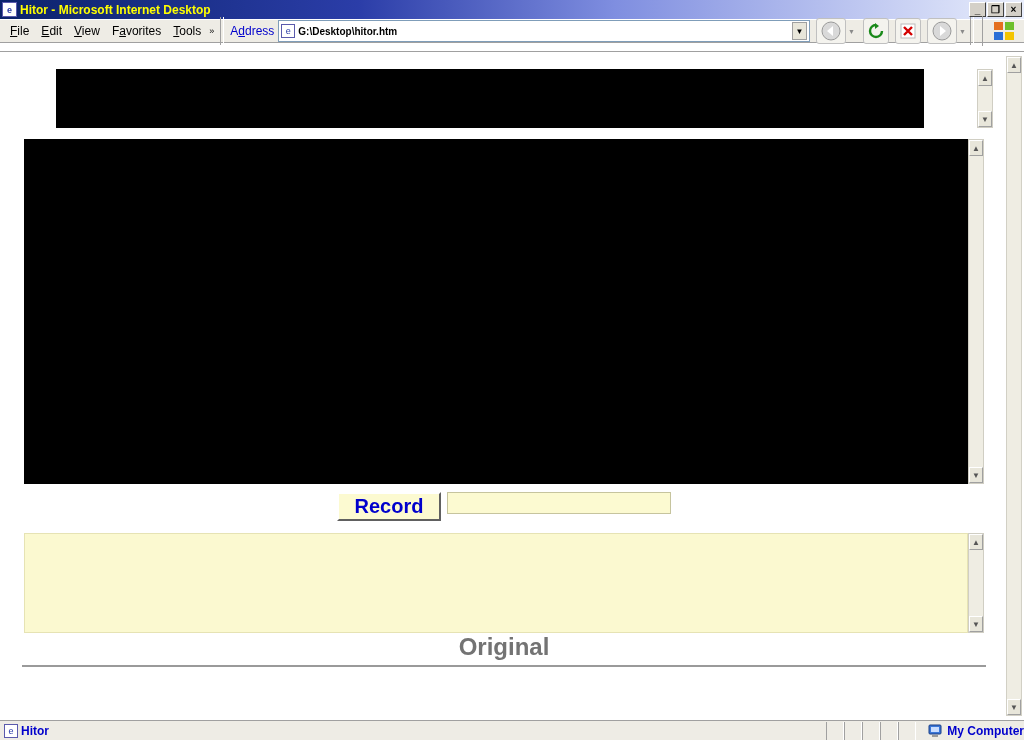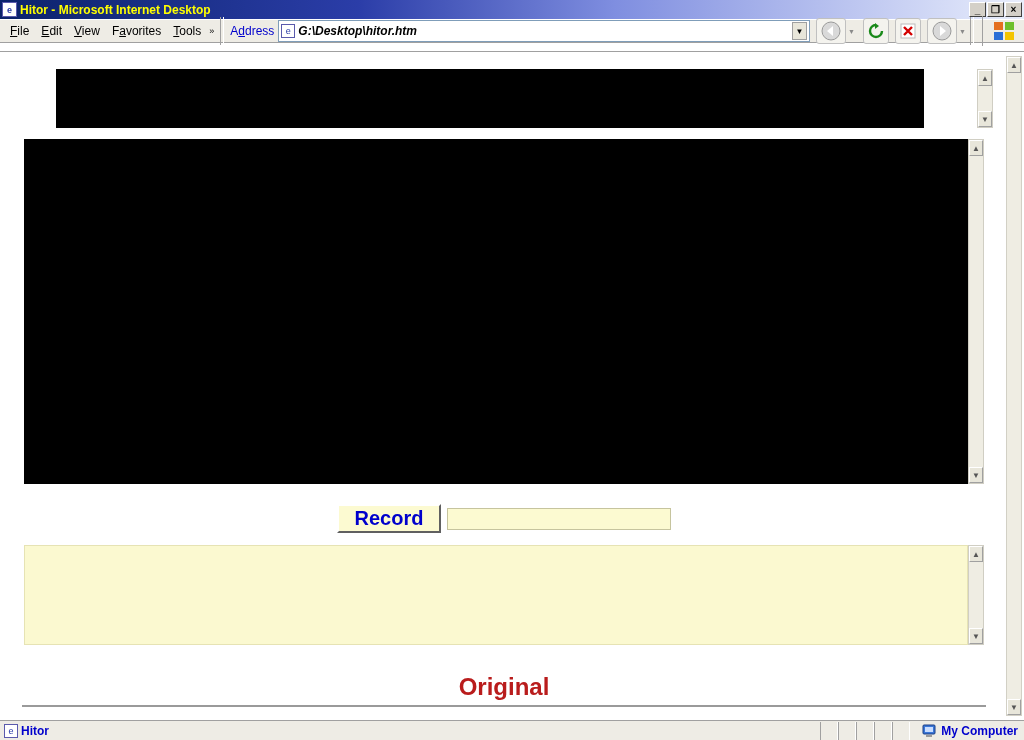--- a/index.html
+++ b/index.html
@@ -10,48 +10,48 @@
     .winbtn { width:17px; height:15px; margin-left:1px; display:flex; align-items:center; justify-content:center; color:#000; background:#d4d0c8; border-top:1px solid #fff; border-left:1px solid #fff; border-right:1px solid #404040; border-bottom:1px solid #404040; font-weight:bold; font-size:10px; font-family:Arial; }
     .toolbar { height:24px; background:#eeece5; border-top:1px solid #fff; border-bottom:1px solid #a0a0a0; display:flex; align-items:center; padding:0 4px; }
     .menu-item { padding:2px 6px; font-size:12px; color:#000; cursor:default; }
     .menu-item .ul { text-decoration:underline; }
     .chev { font-size:9px; color:#000; padding:0 4px 0 2px; }
     .tsep { width:4px; height:28px; border-left:1px solid #a0a0a0; border-right:1px solid #fff; margin:0 2px; }
     .addr-label { font-size:12px; color:#0000cc; padding:0 4px; }
     .addr-label .ul{ text-decoration:underline; }
     .addr-box { flex:1; height:22px; background:#fff; border:1px solid #7f9db9; display:flex; align-items:center; padding:0 2px; min-width:200px;}
     .addr-box .page-icon { width:14px; height:14px; margin-right:3px; background:#fff; border:1px solid #5a5aad; display:flex; align-items:center; justify-content:center; color:#2b3da8; font-size:9px;}
-    .addr-text { flex:1; font-size:12px; font-weight:bold; color:#000; overflow:hidden; white-space:nowrap;font-style:italic; }
+    .addr-text { flex:1; font-size:10px; font-weight:bold; color:#000; overflow:hidden; white-space:nowrap; }
     .dd { width:15px; height:18px; background:#e8e6da; border:1px solid #a0a0a0; display:flex; align-items:center; justify-content:center; font-size:8px; color:#000; margin-left:2px;}
     .navbtn { width:26px; height:26px; border:1px solid #c0c0c0; border-radius:3px; margin-left:6px; display:flex; align-items:center; justify-content:center; background:#f4f3ee;}
     .navbtn.big { width:30px; height:26px; }
     .mini-dd { width:11px; height:26px; display:flex;align-items:center;justify-content:center; font-size:7px; color:#8a8a8a; }
     .logo-cell { width:38px; height:30px; margin-left:6px; display:flex; align-items:center; justify-content:center; border-left:1px solid #a0a0a0; padding-left:6px;}
     .content-wrap { position:absolute; top:51px; left:0; right:0; bottom:20px; background:#fff; border-top:1px solid #a0a0a0; }
     .content-inner { position:absolute; left:3px; right:19px; top:4px; bottom:4px; overflow:hidden; }
     .vscroll { position:absolute; right:2px; top:4px; bottom:4px; width:16px; background:#efede3; border:1px solid #d2d0c5; }
     .vscroll .abtn { height:16px; background:#e8e6da; border:1px solid #fff; border-right-color:#a0a0a0; border-bottom-color:#a0a0a0; display:flex;align-items:center;justify-content:center; font-size:8px; color:#555;}
     .vscroll .abtn.bottom { position:absolute; bottom:0; left:0; right:0;}
     .black-box { background:#000; position:relative; margin:0 auto; }
     .box1 { width:868px; height:59px; margin-top:13px; margin-left:53px;}
     .box2c { width:960px; margin:0 auto; margin-top:11px; position:relative;}
     .box2 { width:944px; height:345px; background:#000; }
     .mini-sb { position:absolute; width:16px; background:#efede3; border:1px solid #d0cec3;}
     .mini-sb .abtn{ height:16px; display:flex;align-items:center;justify-content:center;font-size:8px;color:#555; background:#e8e6da; border:1px solid #fff; border-right-color:#a0a0a0; border-bottom-color:#a0a0a0;}
-    .rec-row { display:flex; justify-content:center; margin-top:20px; align-items:center;}
+    .rec-row { display:flex; justify-content:center; margin-top:8px; }
     .rec-btn { background:#fcfad1; border-top:2px solid #fff; border-left:2px solid #fff; border-right:2px solid #606060; border-bottom:2px solid #606060; font-family:Arial; font-weight:bold; color:#0000cc; font-size:20px; padding:1px 16px; }
     .rec-in { width:224px; height:22px; background:#fcfad1; border:1px solid #c6c49e; margin-left:6px; }
     .cream-area-wrap { width:960px; margin:12px auto 0; position:relative;}
     .cream-area { width:944px; height:100px; background:#fbf9d0; border:1px solid #e6e3b4;}
-    .orig { text-align:center; font-family:Arial; font-weight:bold; color:#b91c1c; font-size:24px; margin-top:28px; }
+    .orig { text-align:center; font-family:Arial; font-weight:bold; color:#737373; font-size:24px; margin-top:0; }
     .thin-hr { width:964px; margin:4px auto 0; border-top:2px solid #9a9a9a; height:2px;}
     .status { position:absolute; left:0; right:0; bottom:0; height:20px; background:#eeece5; border-top:1px solid #a0a0a0; display:flex; align-items:center; font-size:12px; }
     .status .page-icon{ width:14px; height:14px; margin:0 3px 0 4px; background:#fff; border:1px solid #5a5aad; display:flex;align-items:center;justify-content:center; color:#2b3da8; font-size:9px;}
     .status .done-t { color:#0000cc; font-weight:bold; }
-    .status .myc { display:flex; align-items:center; margin-left:auto; padding-right:6px;}
+    .status .myc { display:flex; align-items:center; margin-left:auto; }
     .status .cells { display:flex; margin-left:auto;}
     .status .cell { width:18px; height:18px; border-left:1px solid #a0a0a0; border-right:1px solid #fff;}
     svg { display:block; }
   </style>
 </head>
 <body>
 
 <div class="titlebar">
   <span class="page-icon">e</span>
   <span>Hitor - Microsoft Internet Desktop</span>

